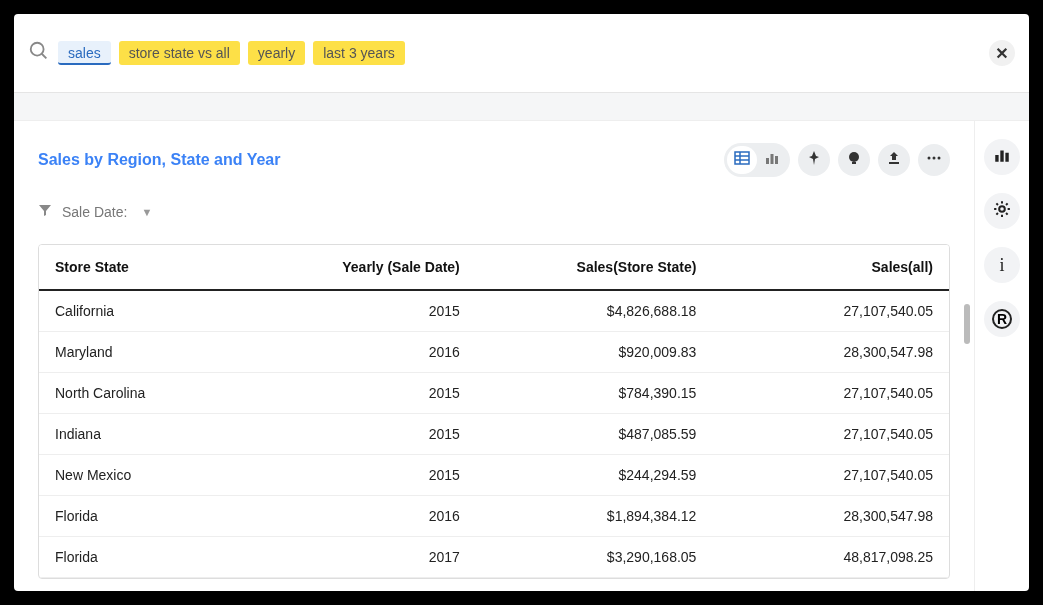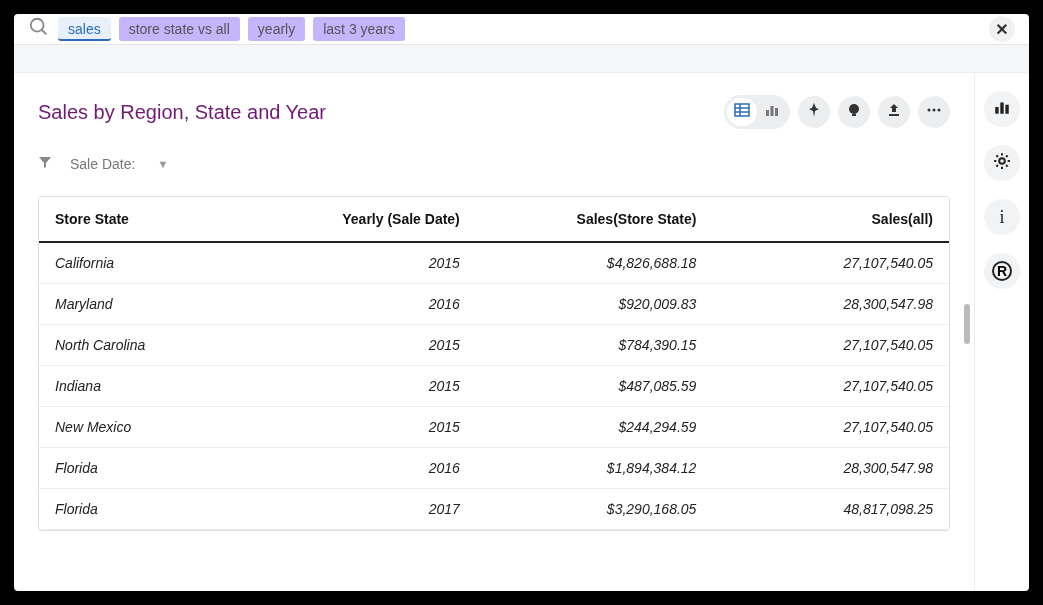--- a/index.html
+++ b/index.html
@@ -16,28 +16,28 @@
       height: 577px;
       margin: 14px auto;
       border-radius: 4px;
       display: flex;
       flex-direction: column;
       position: relative;
     }
     .search-bar {
       display: flex;
       align-items: center;
-      padding: 2px 14px;
+      padding: 26px 14px;
       gap: 8px;
       border-bottom: 1px solid #e5e5e5;
     }
     .search-icon svg { width: 22px; height: 22px; stroke: #888; fill: none; stroke-width: 2; }
     .chips { display: flex; gap: 8px; }
     .chip {
-      background: #c4b5fd;
+      background: #fde047;
       color: #555;
       font-size: 14px;
       padding: 4px 10px;
       border-radius: 3px;
     }
     .chip.active {
       background: #e8f1fb;
       color: #2a6bbf;
       border-bottom: 2px solid #2a6bbf;
       padding-bottom: 2px;
@@ -80,23 +80,23 @@
       background: #f2f3f5;
       display: flex; align-items: center; justify-content: center;
       cursor: pointer;
     }
     .rail-btn svg { width: 18px; height: 18px; }
     .header-row {
       display: flex;
       align-items: center;
     }
     .page-title {
-      font-size: 20px;
-      font-weight: 400;
-      color: #701a75;
+      font-size: 16px;
+      font-weight: 700;
+      color: #3b82f6;
     }
     .toolbar {
       margin-left: auto;
       display: flex;
       align-items: center;
       gap: 8px;
     }
     .view-toggle {
       display: flex;
       background: #eceef0;
@@ -115,21 +115,21 @@
       width: 32px; height: 32px;
       border-radius: 50%;
       background: #eceef0;
       display: flex; align-items: center; justify-content: center;
       cursor: pointer;
     }
     .tool-btn svg { width: 16px; height: 16px; }
     .filter-row {
       display: flex;
       align-items: center;
-      gap: 18px;
+      gap: 10px;
       margin-top: 26px;
       color: #777;
       font-size: 14px;
     }
     .filter-row svg { width: 14px; height: 14px; fill: #888; }
     .filter-value { color: #333; font-weight: 500; }
     .chevron { margin-left: 4px; color: #999; font-size: 11px; }
     .table-wrap {
       margin-top: 24px;
       border: 1px solid #ddd;
@@ -147,21 +147,20 @@
       background: #fff;
     }
     thead th:nth-child(2),
     thead th:nth-child(3),
     thead th:nth-child(4) { text-align: right; }
     tbody td {
       font-size: 14px;
       color: #222;
       padding: 12px 16px;
       border-bottom: 1px solid #eee;
-      font-style: italic;
     }
     tbody td:nth-child(2),
     tbody td:nth-child(3),
     tbody td:nth-child(4) { text-align: right; }
     .col1 { width: 26%; }
     .col2 { width: 22%; }
     .col3 { width: 26%; }
     .col4 { width: 26%; }
     .scroll-hint {
       position: absolute;

